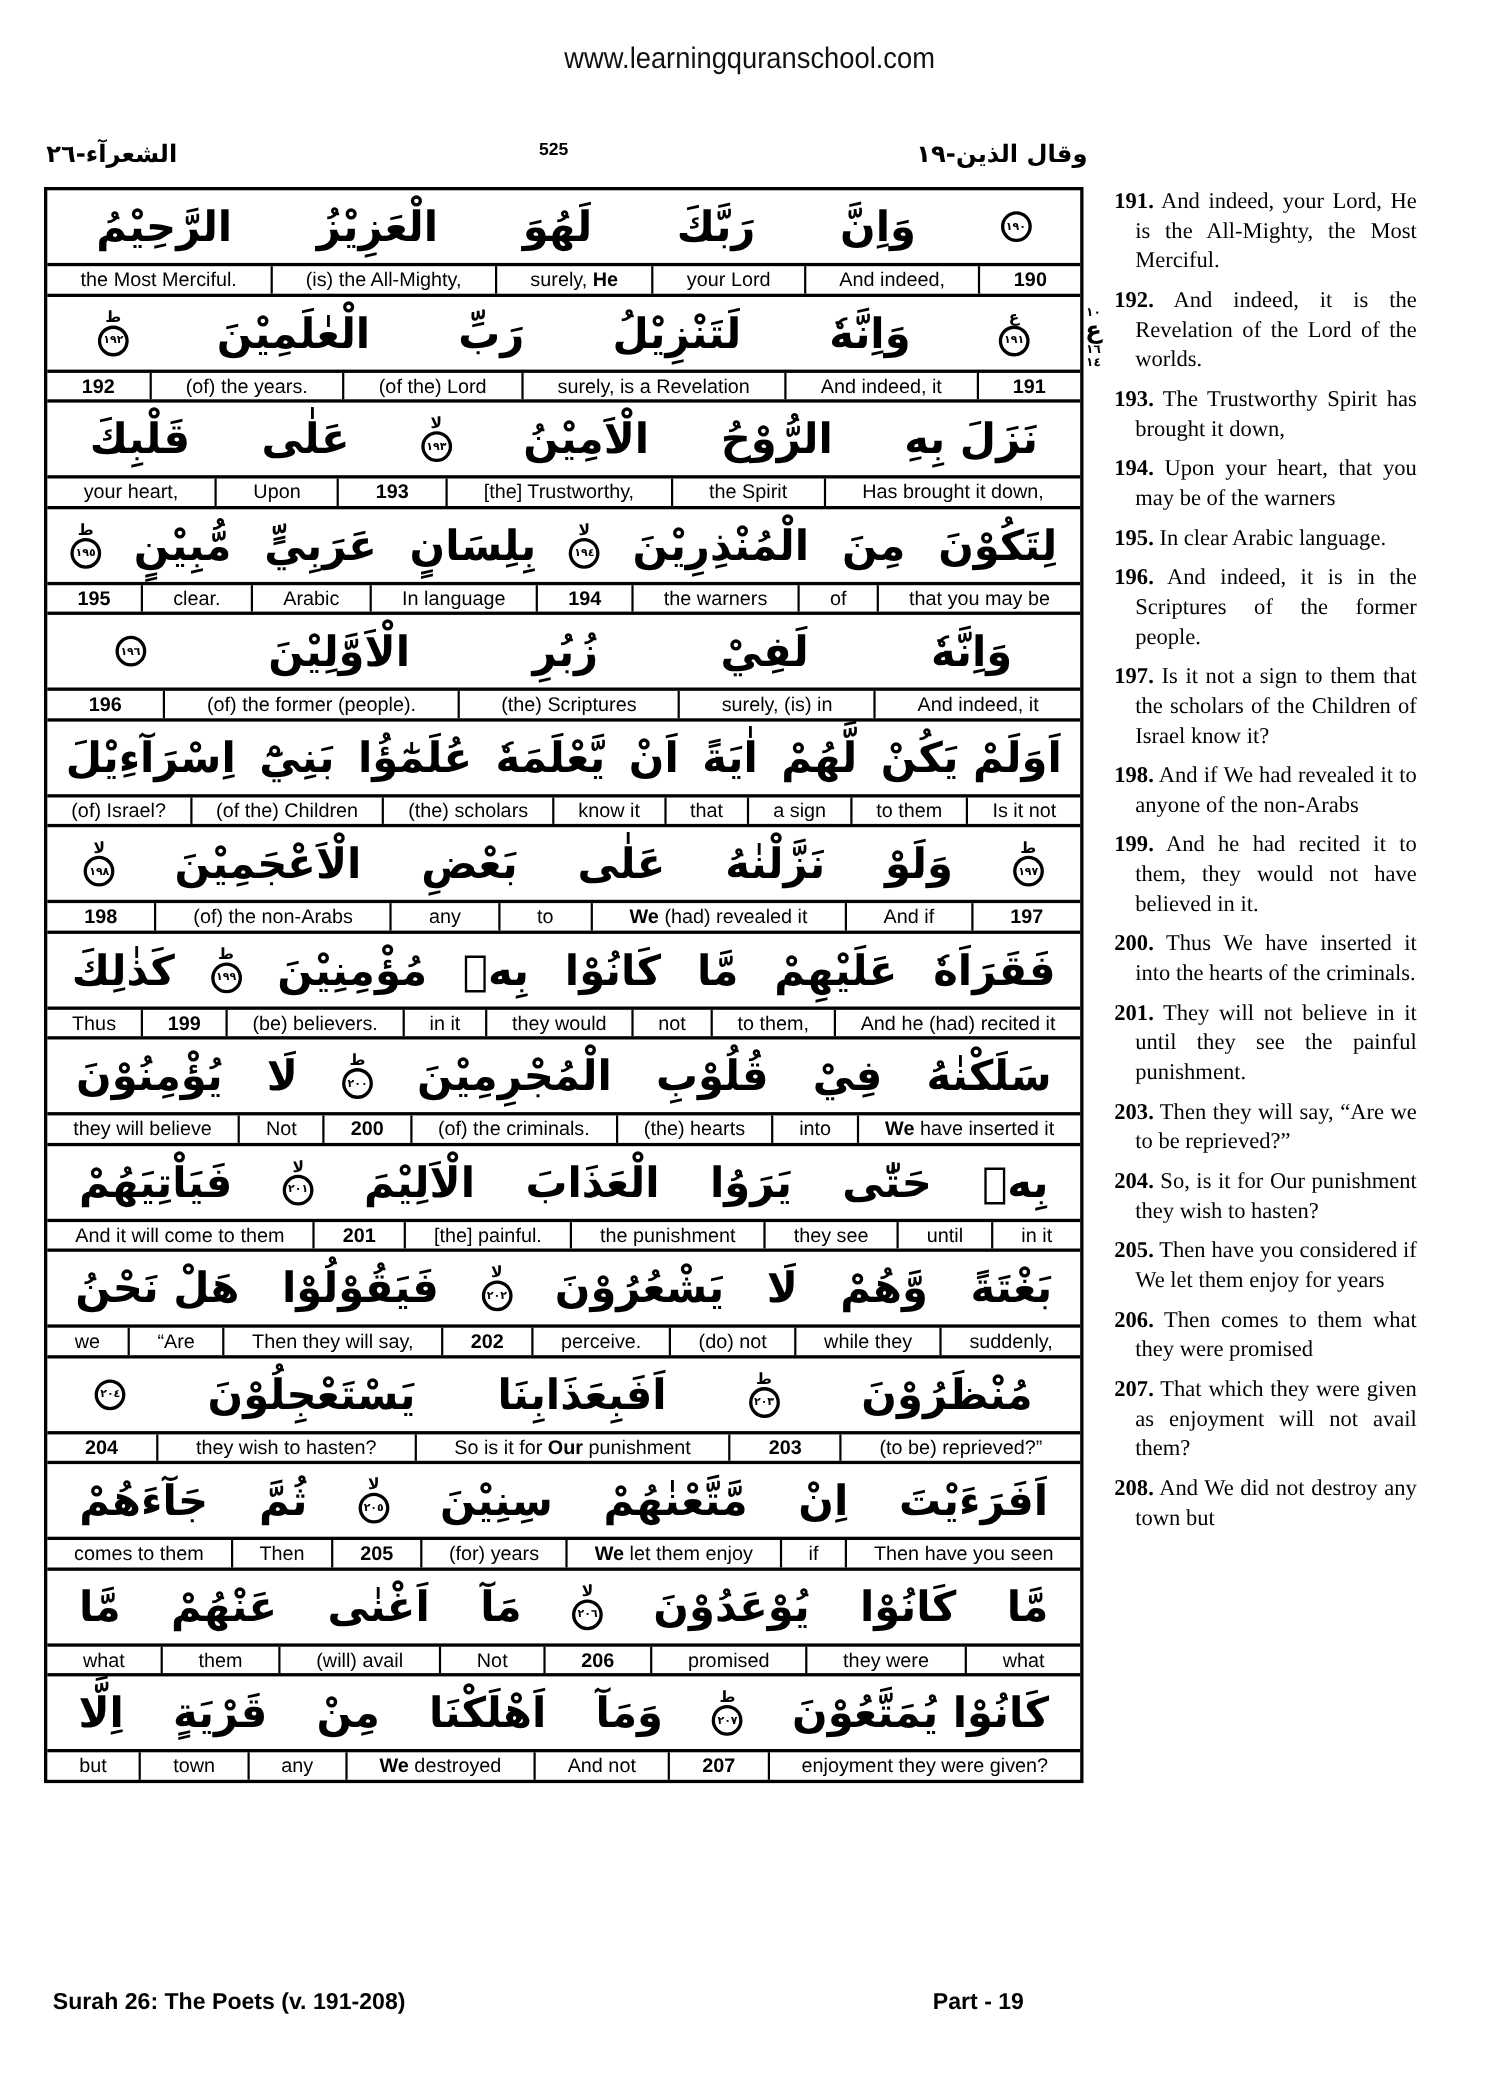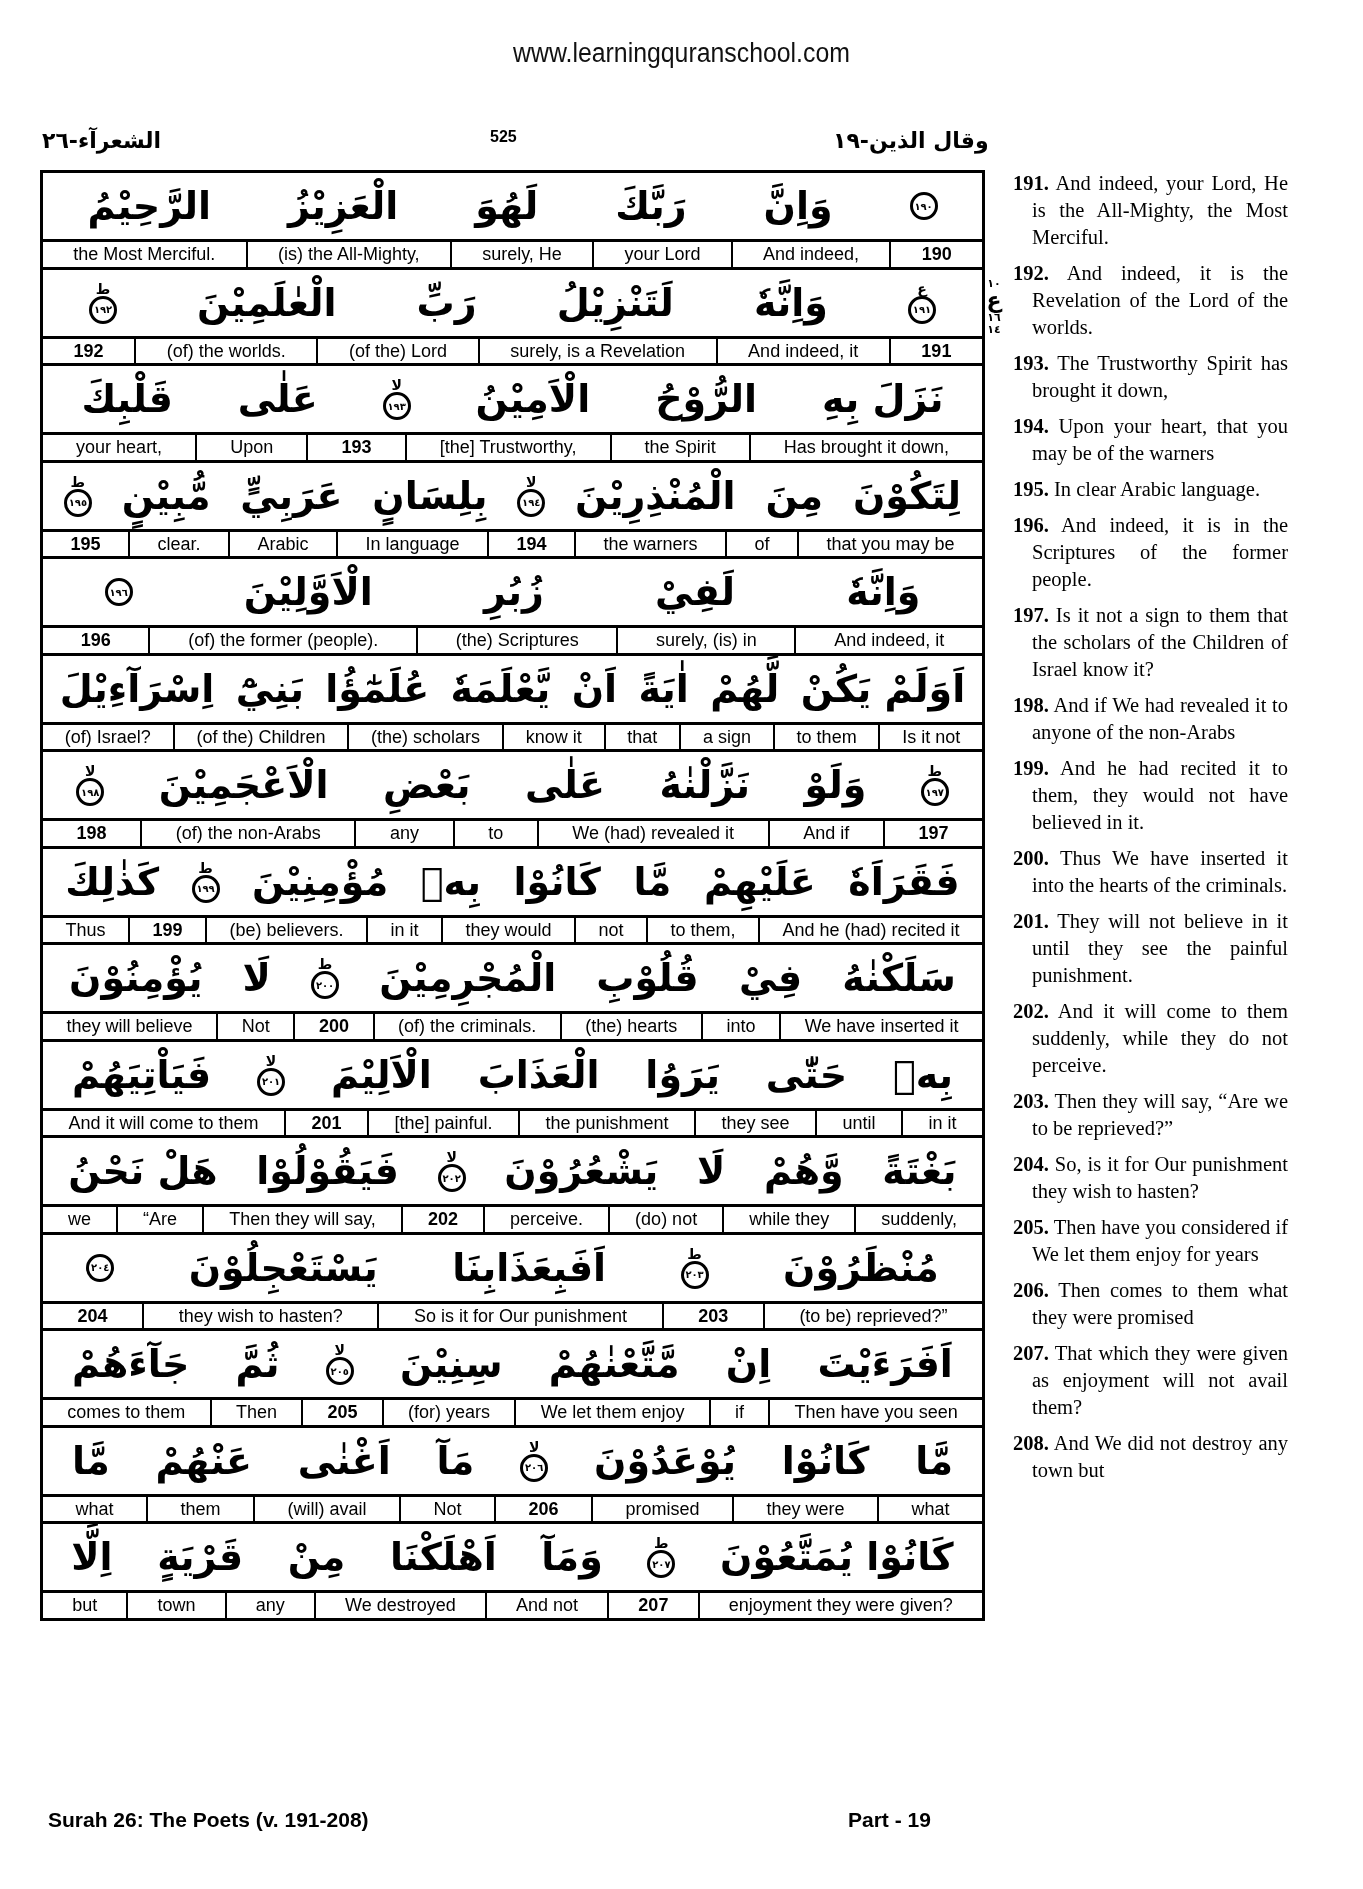--- a/index.html
+++ b/index.html
@@ -18,21 +18,21 @@
   .ar-mark { display:inline-flex; flex-direction:column; align-items:center; }
   .ar-mark .pause { font-family:"DejaVu Sans", sans-serif; font-size:14px; font-weight:bold; line-height:1; }
   .ar-mark .circle { width:28px; height:28px; border:3px solid #000; border-radius:50%; display:flex; align-items:center;
     justify-content:center; font-family:"DejaVu Sans", sans-serif; font-size:10px; font-weight:bold; box-sizing:border-box; }
   .en-row { height:24.5px; display:flex; border-bottom:3px solid #000; }
   .band:last-child .en-row { border-bottom:none; }
   .en-cell { flex:1 1 auto; border-left:2px solid #000; font-family:"Liberation Sans", sans-serif; font-size:18px;
     text-align:center; line-height:24px; white-space:nowrap; overflow:hidden; padding:0 3px; }
   .en-cell:first-child { border-left:none; }
   .en-cell.num { font-weight:bold; }
-  .en-cell b { font-weight:normal; }
+  .en-cell b { font-weight:bold; }
   .side { position:absolute; left:1013px; top:170px; width:275px; font-family:"Liberation Serif", serif; font-size:20.5px; line-height:27px; }
   .side-item { margin-bottom:9px; padding-left:19px; text-indent:-19px; text-align:justify; }
   .side-item .num { font-weight:bold; }
   .ruku { position:absolute; left:983px; top:278px; font-family:"DejaVu Sans", sans-serif; font-weight:bold; font-size:11px; line-height:12px; text-align:center; width:22px; }
   .ruku .big { font-size:22px; line-height:22px; }
   .footer-left { position:absolute; left:48px; top:1808px; font-family:"Liberation Sans", sans-serif; font-weight:bold; font-size:21px; }
   .footer-right { position:absolute; left:848px; top:1808px; font-family:"Liberation Sans", sans-serif; font-weight:bold; font-size:21px; }
 </style>
 </head>
 <body>
@@ -75,21 +75,21 @@
         <span class="ar-word" dir="rtl">لَتَنْزِيْلُ</span>
         <span class="ar-word" dir="rtl">رَبِّ</span>
         <span class="ar-word" dir="rtl">الْعٰلَمِيْنَ</span>
         <span class="ar-mark">
           <span class="pause">ط</span>
           <span class="circle">١٩٢</span>
         </span>
       </div>
       <div class="en-row">
         <div class="en-cell num">192</div>
-        <div class="en-cell">(of) the worlds.</div>
+        <div class="en-cell">(of) the years.</div>
         <div class="en-cell">(of the) Lord</div>
         <div class="en-cell">surely, is a Revelation</div>
         <div class="en-cell">And indeed, it</div>
         <div class="en-cell num">191</div>
       </div>
     </div>
     <div class="band">
       <div class="ar-row">
         <span class="ar-word" dir="rtl">نَزَلَ بِهِ</span>
         <span class="ar-word" dir="rtl">الرُّوْحُ</span>
@@ -407,21 +407,20 @@
     <div class="side-item"><span class="num">192.</span> <span>And indeed, it is the Revelation of the Lord of the worlds.</span></div>
     <div class="side-item"><span class="num">193.</span> <span>The Trustworthy Spirit has brought it down,</span></div>
     <div class="side-item"><span class="num">194.</span> <span>Upon your heart, that you may be of the warners</span></div>
     <div class="side-item"><span class="num">195.</span> <span>In clear Arabic language.</span></div>
     <div class="side-item"><span class="num">196.</span> <span>And indeed, it is in the Scriptures of the former people.</span></div>
     <div class="side-item"><span class="num">197.</span> <span>Is it not a sign to them that the scholars of the Children of Israel know it?</span></div>
     <div class="side-item"><span class="num">198.</span> <span>And if We had revealed it to anyone of the non-Arabs</span></div>
     <div class="side-item"><span class="num">199.</span> <span>And he had recited it to them, they would not have believed in it.</span></div>
     <div class="side-item"><span class="num">200.</span> <span>Thus We have inserted it into the hearts of the criminals.</span></div>
     <div class="side-item"><span class="num">201.</span> <span>They will not believe in it until they see the painful punishment.</span></div>
-    <div class="side-item"><span class="num">202.</span> <span>And it will come to them suddenly, while they do not perceive.</span></div>
     <div class="side-item"><span class="num">203.</span> <span>Then they will say, “Are we to be reprieved?”</span></div>
     <div class="side-item"><span class="num">204.</span> <span>So, is it for Our punishment they wish to hasten?</span></div>
     <div class="side-item"><span class="num">205.</span> <span>Then have you considered if We let them enjoy for years</span></div>
     <div class="side-item"><span class="num">206.</span> <span>Then comes to them what they were promised</span></div>
     <div class="side-item"><span class="num">207.</span> <span>That which they were given as enjoyment will not avail them?</span></div>
     <div class="side-item"><span class="num">208.</span> <span>And We did not destroy any town but</span></div>
   </div>
 
 <div class="footer-left">Surah 26: The Poets (v. 191-208)</div>
 <div class="footer-right">Part - 19</div>

